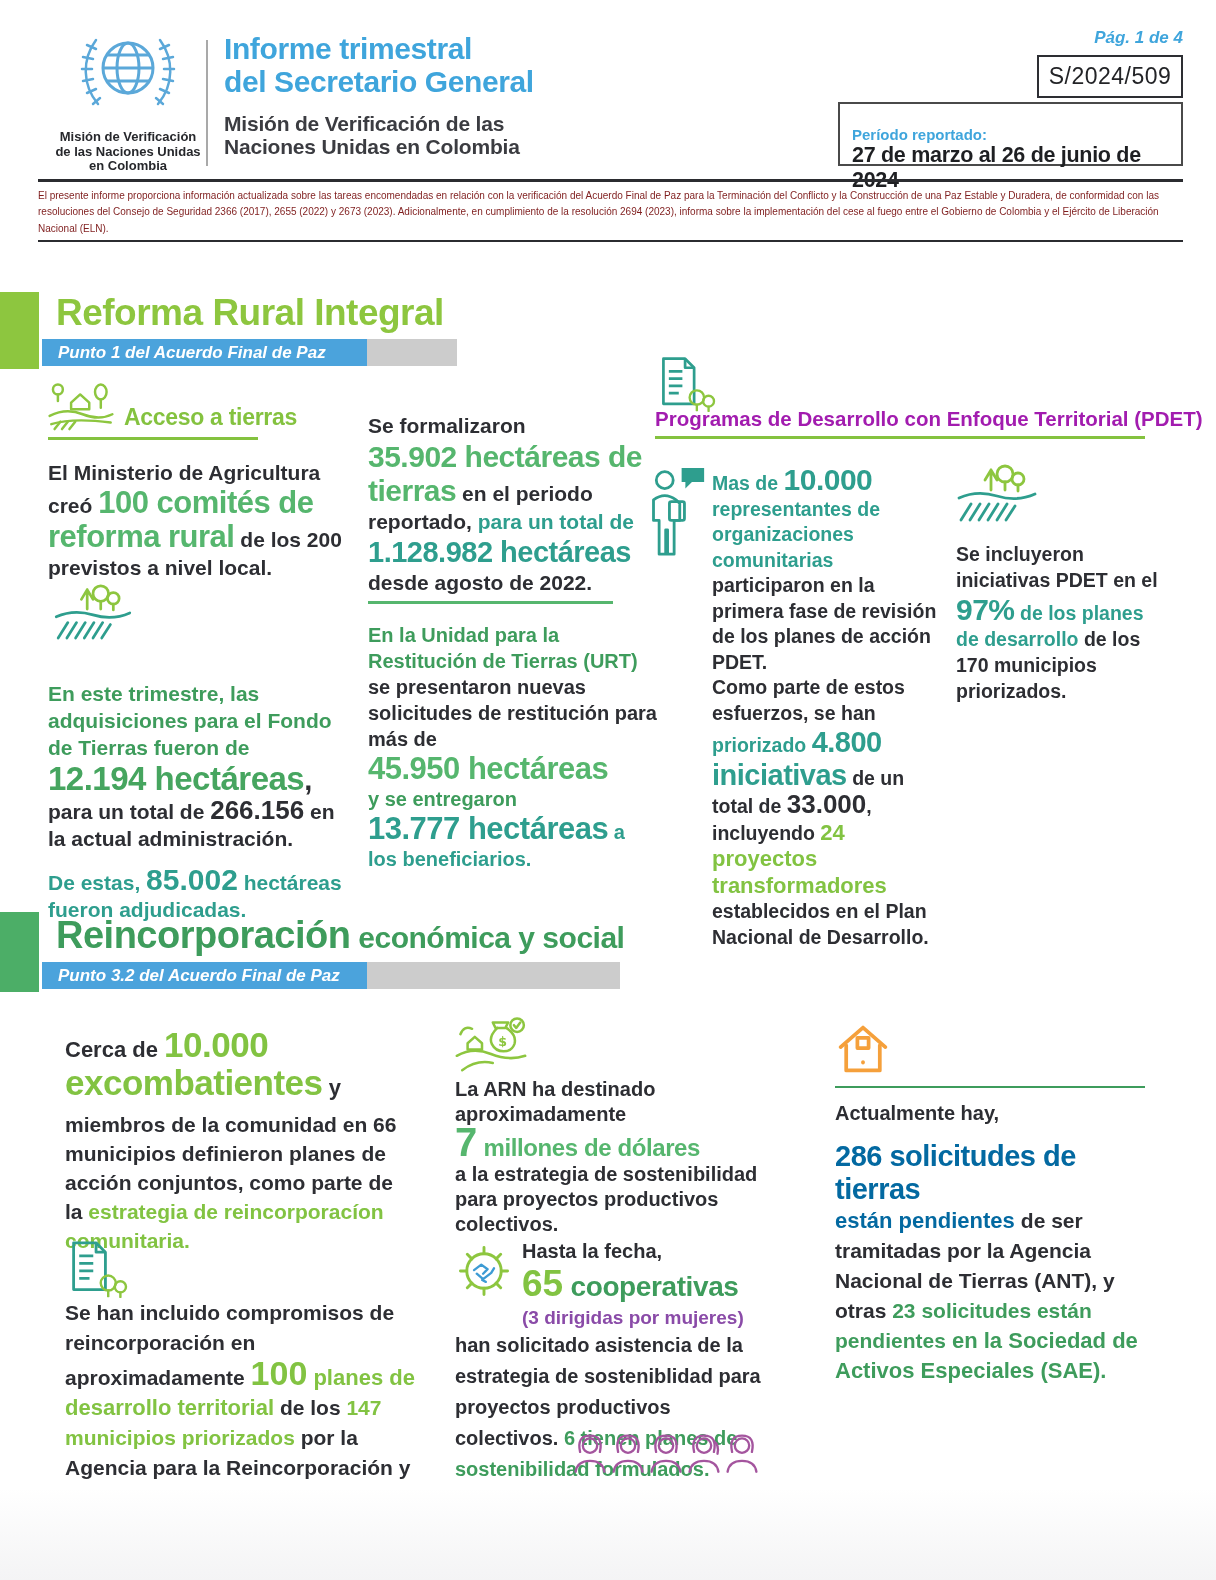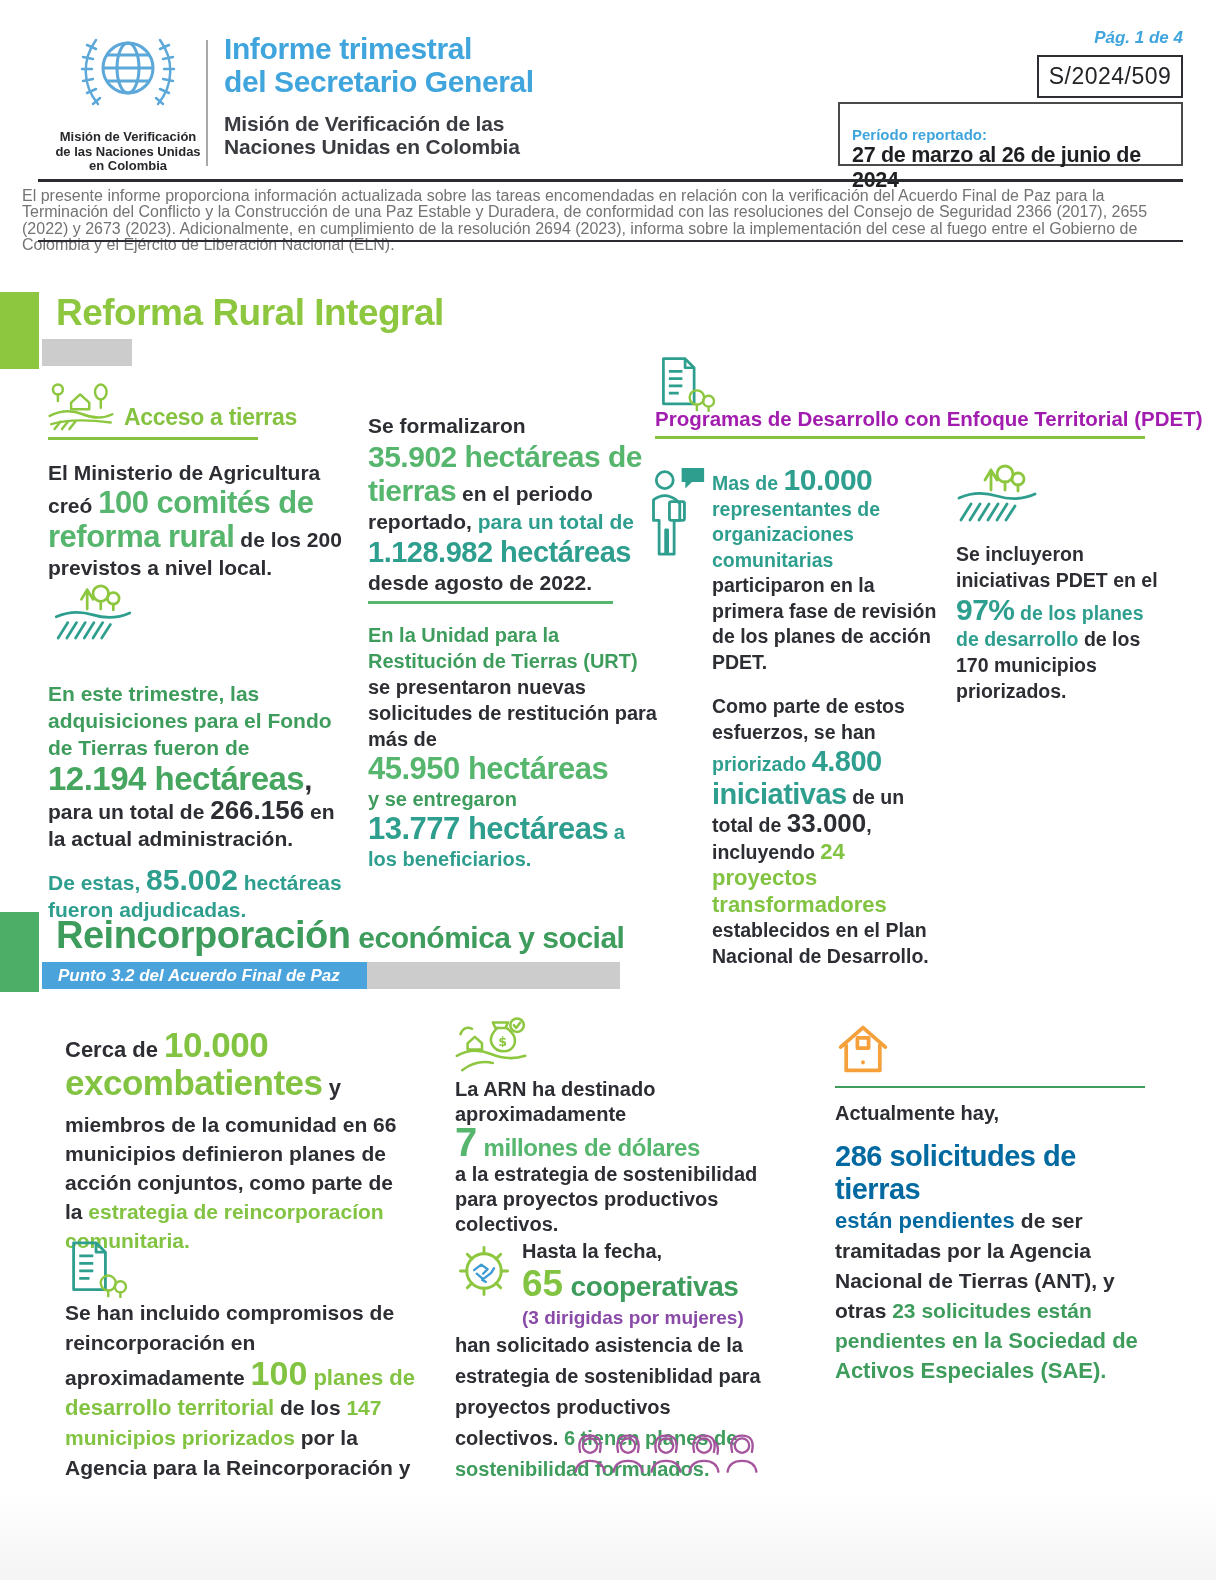--- a/index.html
+++ b/index.html
@@ -19,21 +19,21 @@
   .hdr-title { left:224px; top:32px; font-size:30px; line-height:33px; font-weight:800; color:#3fa5dc; letter-spacing:-0.4px; }
   .hdr-sub { left:224px; top:112px; font-size:21px; line-height:23px; font-weight:800; color:#3b3c41; letter-spacing:-0.2px; }
   .page-label { left:1040px; top:28px; width:143px; text-align:right; font-size:17px; font-style:italic; font-weight:800; color:#3fa5dc; }
   .doc-box { left:1037px; top:55px; width:146px; height:43px; border:2px solid #2d2e33; text-align:center; line-height:39px; font-size:23px; font-weight:400; letter-spacing:0.5px; color:#232427; background:#fff; }
   .period-box { left:838px; top:102px; width:345px; height:64px; border:2px solid #4a4a4a; padding:22px 12px 0 12px; background:#fff; }
   .period-label { font-size:15px; font-weight:800; color:#3fa5dc; }
   .period-value { font-size:21.5px; font-weight:800; color:#1e1f22; letter-spacing:-0.3px; }
 
   
   .rule-top { left:38px; top:179px; width:1145px; height:3px; background:#2b2c30; }
-  .intro-text { left:22px; top:188px; width:1145px; font-size:16px; line-height:16.3px; font-weight:500; color:#737373; }
+  .intro-text { left:38px; top:188px; width:1145px; font-size:10px; line-height:16.3px; font-weight:500; color:#7f1d1d; }
   .rule-bot { left:38px; top:240px; width:1145px; height:2px; background:#2b2c30; }
 
   
   .sec-block { left:0; width:39px; }
   .rri-block { top:292px; height:77px; background:#8dc63f; }
   .reinc-block { top:912px; height:80px; background:#4cae67; }
   .sec-title-rri { left:56px; top:292px; font-size:37px; font-weight:800; color:#8dc63f; letter-spacing:-0.5px; }
   .sec-title-reinc { left:56px; top:914px; color:#3e9c5c; letter-spacing:-0.5px; }
   .sec-title-reinc .main { font-size:38px; font-weight:800; }
   .sec-title-reinc .sub { font-size:30px; font-weight:800; }
@@ -73,21 +73,21 @@
 
   .formal { left:368px; top:412px; width:282px; font-size:21px; line-height:28px; font-weight:800; }
   .formal-rule { left:368px; top:601px; width:245px; height:2.5px; background:#56b66e; }
   .urt { left:368px; top:622px; width:290px; font-size:20px; line-height:26px; font-weight:800; }
 
   .pdet-icon { left:655px; top:356px; }
   .pdet-head { left:655px; top:407px; font-size:20.5px; font-weight:800; color:#a21caf; }
   .pdet-rule { left:655px; top:436px; width:490px; }
   .pdet-person { left:646px; top:466px; }
   .pdet-col { left:712px; top:463px; width:232px; font-size:19.5px; line-height:25.5px; font-weight:800; }
-  .pdet-col p + p { margin-top:19px; }
+  .pdet-col p + p { }
   .pdet-side-icon { left:956px; top:460px; }
   .pdet-side { left:956px; top:541px; width:215px; font-size:19.5px; line-height:26px; font-weight:800; }
 
   
   .re1 { left:65px; top:1026px; width:348px; font-size:21px; line-height:29px; font-weight:800; }
   .re1-icon { left:65px; top:1240px; }
   .re1-p3 { left:65px; top:1298px; width:352px; font-size:21px; line-height:30px; font-weight:800; }
   .num34 { font-size:34px; font-weight:800; }
   .t22 { font-size:22px; }
   .num28 { font-size:21px; font-weight:700;margin-top:7px; }
@@ -161,20 +161,21 @@
     <div class="period-value">27 de marzo al 26 de junio de 2024</div>
   </div>
 
   <div class="abs rule-top"></div>
   <div class="abs intro-text">El presente informe proporciona información actualizada sobre las tareas encomendadas en relación con la verificación del Acuerdo Final de Paz para la Terminación del Conflicto y la Construcción de una Paz Estable y Duradera, de conformidad con las resoluciones del Consejo de Seguridad 2366 (2017), 2655 (2022) y 2673 (2023). Adicionalmente, en cumplimiento de la resolución 2694 (2023), informa sobre la implementación del cese al fuego entre el Gobierno de Colombia y el Ejército de Liberación Nacional (ELN).</div>
   <div class="abs rule-bot"></div>
 
   <div class="abs sec-block rri-block"></div>
   <div class="abs sec-title-rri">Reforma Rural Integral</div>
   <div class="abs badge-row badge-rri">
+    <div class="badge-blue">Punto 1 del Acuerdo Final de Paz</div>
     <div class="badge-gray gray-sm"></div>
   </div>
 
   <div class="abs subhead acceso-head">
     <svg width="66" height="50" viewBox="0 0 80 60">
       <g fill="none" stroke="#8dc63f" stroke-width="3" stroke-linecap="round" stroke-linejoin="round">
         <circle cx="12" cy="10" r="6"></circle>
           <line x1="12" y1="16" x2="12" y2="24"></line>
         <ellipse cx="64" cy="13" rx="7" ry="9"></ellipse>
           <line x1="64" y1="22" x2="64" y2="32"></line>

